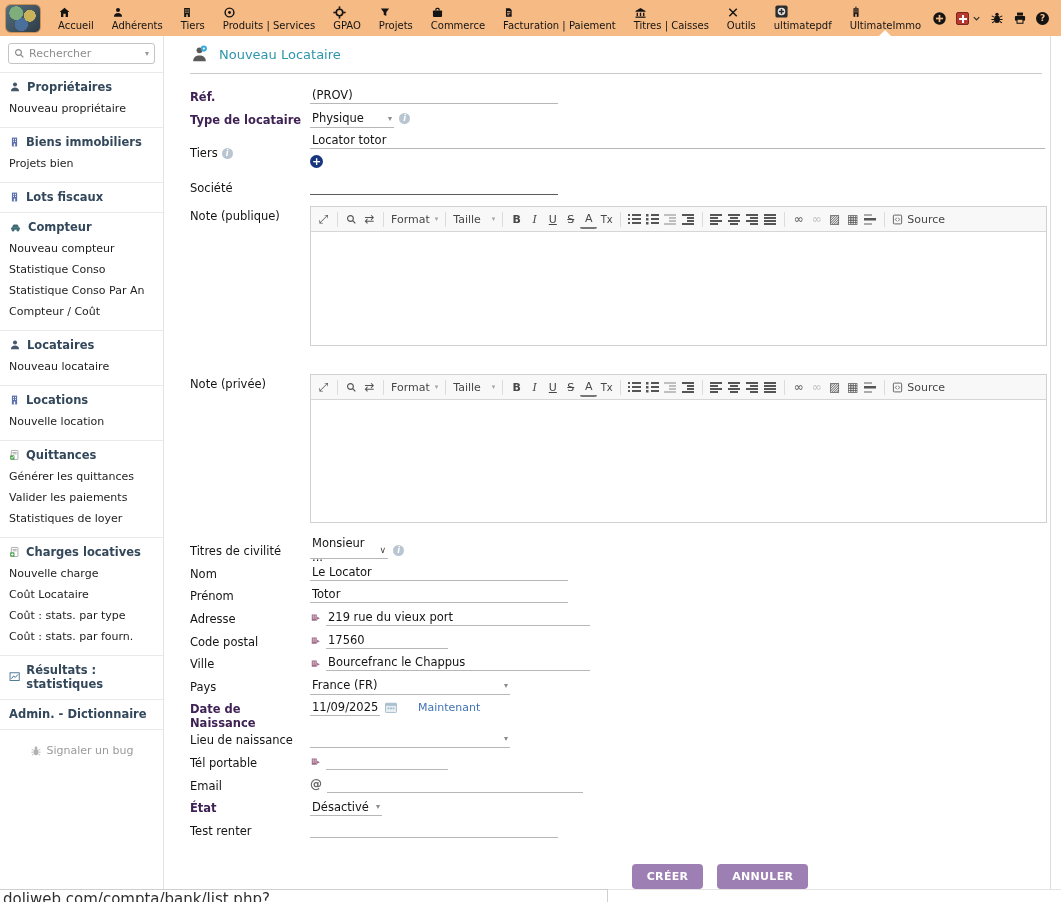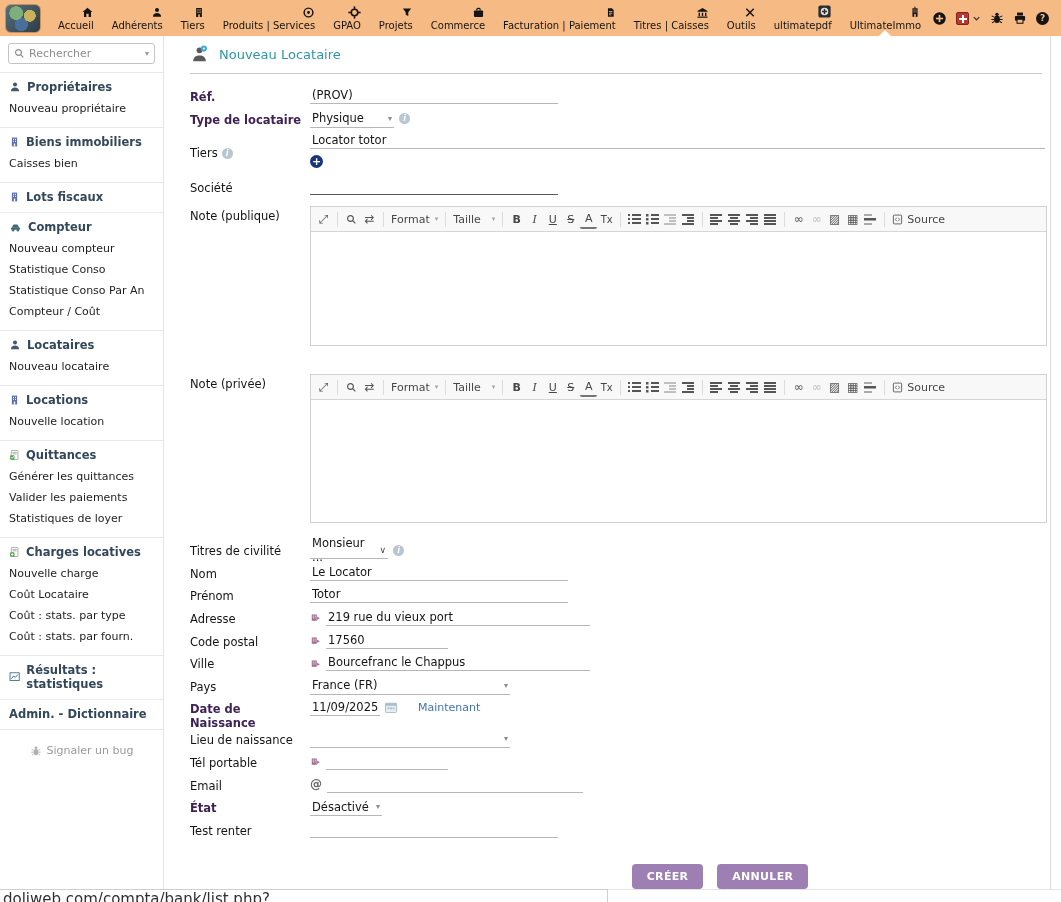--- a/index.html
+++ b/index.html
@@ -9,21 +9,21 @@
   
   .topbar { position:absolute; top:0; left:0; width:1061px; height:36px; background:#f6ba84;
     display:flex; align-items:center; }
   .logo { width:36px; height:29px; border-radius:6px; margin:0 8px 0 5px; flex:0 0 auto;
     background: radial-gradient(circle at 30% 30%, #7fae7d 0 22%, transparent 23%),
                 radial-gradient(circle at 70% 40%, #c9b35a 0 20%, transparent 21%),
                 radial-gradient(circle at 45% 72%, #4a6f9b 0 24%, transparent 25%),
                 linear-gradient(135deg,#56707e,#2e3b46);
     border:1px solid #c98f55; }
   .menus { display:flex; height:36px; align-items:stretch; }
-  .menu-item { display:flex; flex-direction:column; align-items:flex-end; justify-content:center;
+  .menu-item { display:flex; flex-direction:column; align-items:flex-start; justify-content:center;
     padding:2px 9px 1px; font-size:10px; color:#141414; position:relative; cursor:pointer; white-space:nowrap; }
   .menu-item .mi { height:13px; display:flex; align-items:flex-end; margin-bottom:1px; }
   .menu-item.active::after { content:""; position:absolute; bottom:0; left:50%; margin-left:-6px;
     border-left:6px solid transparent; border-right:6px solid transparent; border-bottom:6px solid #fff; }
   .top-right { margin-left:auto; display:flex; align-items:center; gap:9px; padding-right:12px; }
   .flag { width:13px; height:13px; background:#b8372f; border:1px solid #7d241e; border-radius:2px; position:relative; }
   .flag::before { content:""; position:absolute; left:5px; top:2px; width:2.4px; height:8px; background:#fff; }
   .flag::after  { content:""; position:absolute; top:5px; left:2px; height:2.4px; width:8px; background:#fff; }
   .chev { width:9px; height:9px; display:inline-block; }
   .helpc { width:13px; height:13px; border-radius:50%; background:#141414; color:#f6ba84;
@@ -326,21 +326,21 @@
       <svg width="11" height="12" viewBox="0 0 16 16">
           <rect x="4.2" y="1.6" width="7.6" height="12.8" fill="#5b6fae"></rect>
           <rect x="5.8" y="3.4" width="1.5" height="1.5" fill="#fff"></rect>
           <rect x="8.7" y="3.4" width="1.5" height="1.5" fill="#fff"></rect>
           <rect x="5.8" y="6.2" width="1.5" height="1.5" fill="#fff"></rect>
           <rect x="8.7" y="6.2" width="1.5" height="1.5" fill="#fff"></rect>
           <rect x="7" y="10.2" width="2" height="4.2" fill="#fff"></rect>
         </svg>
       <span>Biens immobiliers</span>
     </div>
-    <div class="sec-item">Caisses bien</div>
+    <div class="sec-item">Projets bien</div>
   </div>
 
   <div class="sep"></div>
   <div class="sec">
     <div class="sec-title">
       <svg width="11" height="12" viewBox="0 0 16 16">
           <rect x="4.2" y="1.6" width="7.6" height="12.8" fill="#5b6fae"></rect>
           <rect x="5.8" y="3.4" width="1.5" height="1.5" fill="#fff"></rect>
           <rect x="8.7" y="3.4" width="1.5" height="1.5" fill="#fff"></rect>
           <rect x="5.8" y="6.2" width="1.5" height="1.5" fill="#fff"></rect>

